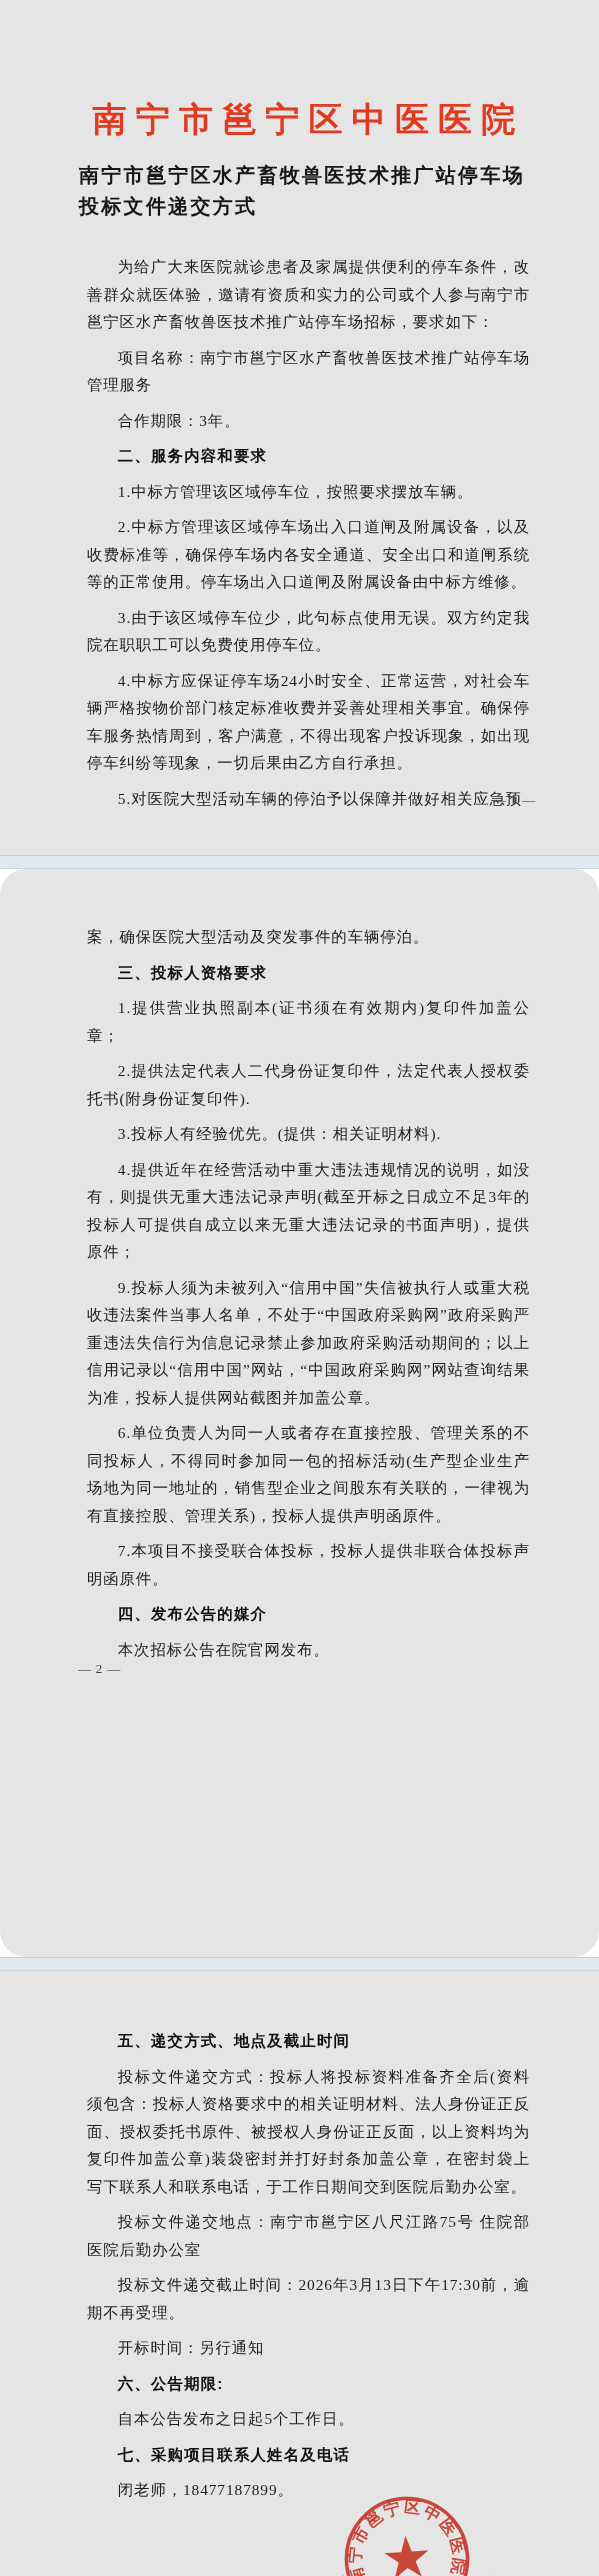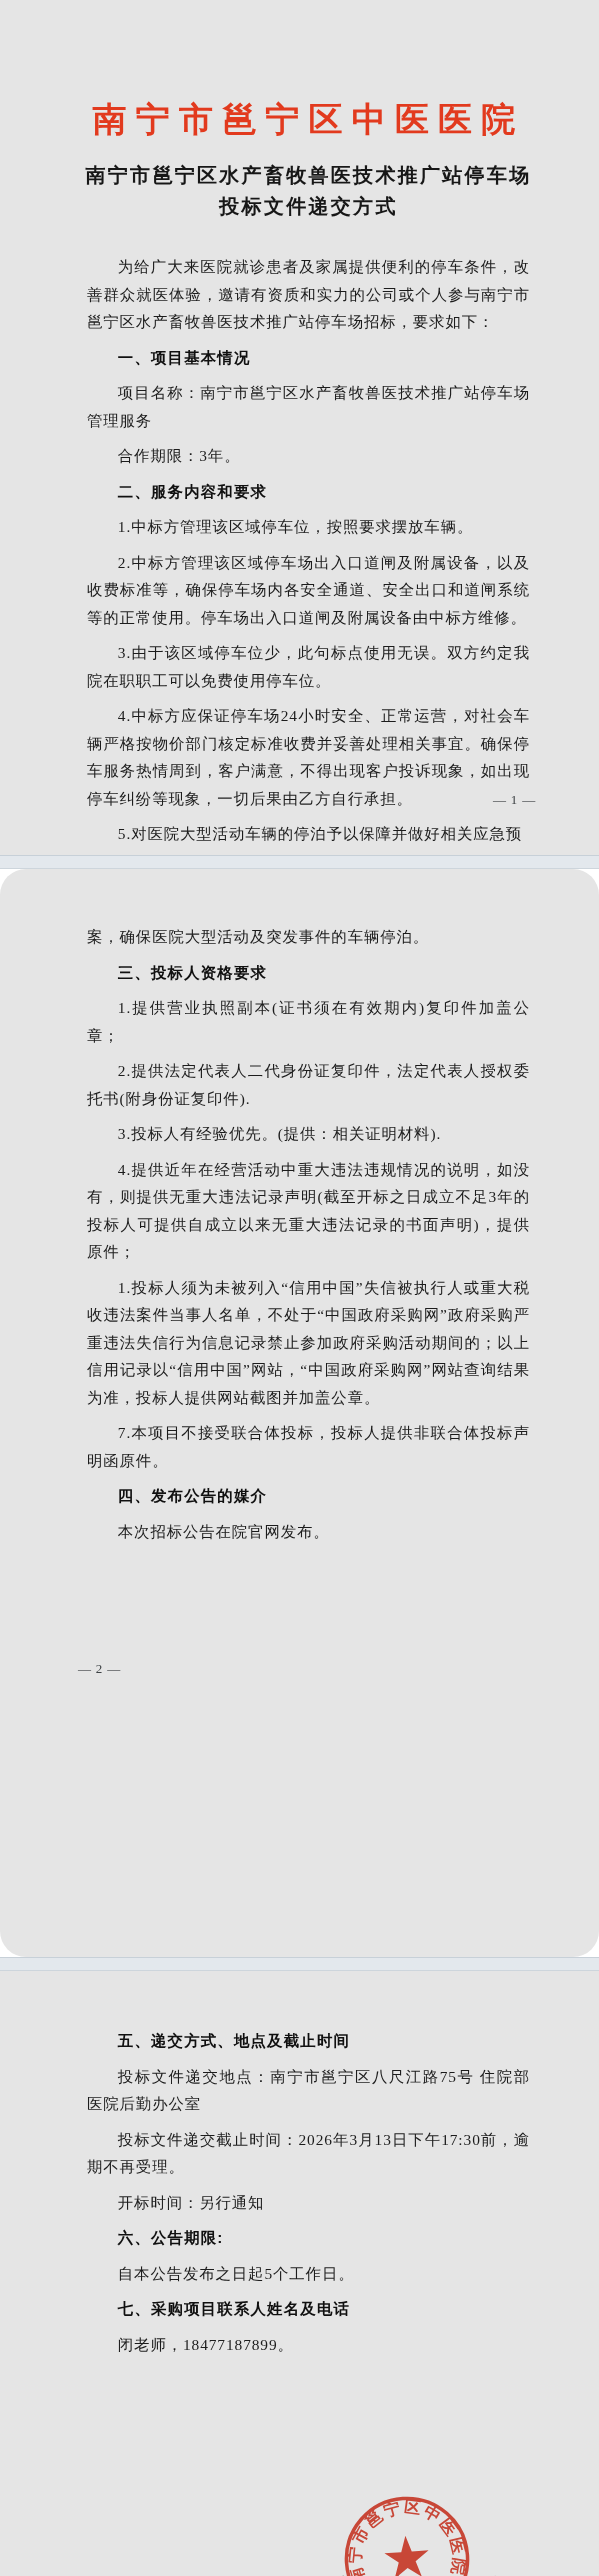--- a/index.html
+++ b/index.html
@@ -17,21 +17,21 @@
     border-top:1.5px solid #c7d0d8;
     border-bottom:1.5px solid #cdd5dc;
   }
   .hospital-title{
     margin:0;text-align:center;
     font-family:"Liberation Serif","DejaVu Serif",serif;
     font-weight:700;font-size:34px;line-height:40px;
     letter-spacing:9.2px;color:#e23a1e;white-space:nowrap;
   }
   .doc-title{
-    margin:20px 0 0 0;text-align:center;
+    margin:20px 0 0 0;
     font-family:"Liberation Serif","DejaVu Serif",serif;
     font-weight:700;font-size:20px;line-height:31px;
     letter-spacing:2.3px;color:#171717;
   }
   .body-text{
     font-family:"Liberation Serif","DejaVu Serif",serif;
     font-size:15.4px;line-height:27.5px;letter-spacing:0.9px;
     color:#1c1c1c;text-align:justify;
   }
   .page-1 .body-text{margin-top:31px;}
@@ -74,21 +74,20 @@
 <div class="doc">
 
   <section class="page page-1">
     <h1 class="hospital-title">南宁市邕宁区中医医院</h1>
     <h2 class="doc-title">
       <span>南宁市邕宁区水产畜牧兽医技术推广站停车场</span><br>
       <span>投标文件递交方式</span>
     </h2>
     <div class="body-text">
         <p class="para body">为给广大来医院就诊患者及家属提供便利的停车条件，改善群众就医体验，邀请有资质和实力的公司或个人参与南宁市邕宁区水产畜牧兽医技术推广站停车场招标，要求如下：</p>
-        <p class="para heading">一、项目基本情况</p>
         <p class="para body">项目名称：南宁市邕宁区水产畜牧兽医技术推广站停车场管理服务</p>
         <p class="para body">合作期限：3年。</p>
         <p class="para heading">二、服务内容和要求</p>
         <p class="para body">1.中标方管理该区域停车位，按照要求摆放车辆。</p>
         <p class="para body">2.中标方管理该区域停车场出入口道闸及附属设备，以及收费标准等，确保停车场内各安全通道、安全出口和道闸系统等的正常使用。停车场出入口道闸及附属设备由中标方维修。</p>
         <p class="para body">3.由于该区域停车位少，此句标点使用无误。双方约定我院在职职工可以免费使用停车位。</p>
         <p class="para body">4.中标方应保证停车场24小时安全、正常运营，对社会车辆严格按物价部门核定标准收费并妥善处理相关事宜。确保停车服务热情周到，客户满意，不得出现客户投诉现象，如出现停车纠纷等现象，一切后果由乙方自行承担。</p>
         <p class="para body">5.对医院大型活动车辆的停泊予以保障并做好相关应急预</p>
       </div>
     <div class="page-num pn-1">— 1 —</div>
@@ -97,33 +96,35 @@
   <div class="page-band"></div>
 
   <section class="page page-2">
     <div class="body-text">
         <p class="para continuation">案，确保医院大型活动及突发事件的车辆停泊。</p>
         <p class="para heading">三、投标人资格要求</p>
         <p class="para body">1.提供营业执照副本(证书须在有效期内)复印件加盖公章；</p>
         <p class="para body">2.提供法定代表人二代身份证复印件，法定代表人授权委托书(附身份证复印件).</p>
         <p class="para body">3.投标人有经验优先。(提供：相关证明材料).</p>
         <p class="para body">4.提供近年在经营活动中重大违法违规情况的说明，如没有，则提供无重大违法记录声明(截至开标之日成立不足3年的投标人可提供自成立以来无重大违法记录的书面声明)，提供原件；</p>
-        <p class="para body">1.投标人须为未被列入“信用中国”失信被执行人或重大税收违法案件当事人名单，不处于“中国政府采购网”政府采购严重违法失信行为信息记录禁止参加政府采购活动期间的；以上信用记录以“信用中国”网站，“中国政府采购网”网站查询结果为准，投标人提供网站截图并加盖公章。</p>
+        <p class="para body">9.投标人须为未被列入“信用中国”失信被执行人或重大税收违法案件当事人名单，不处于“中国政府采购网”政府采购严重违法失信行为信息记录禁止参加政府采购活动期间的；以上信用记录以“信用中国”网站，“中国政府采购网”网站查询结果为准，投标人提供网站截图并加盖公章。</p>
+        <p class="para body">6.单位负责人为同一人或者存在直接控股、管理关系的不同投标人，不得同时参加同一包的招标活动(生产型企业生产场地为同一地址的，销售型企业之间股东有关联的，一律视为有直接控股、管理关系)，投标人提供声明函原件。</p>
         <p class="para body">7.本项目不接受联合体投标，投标人提供非联合体投标声明函原件。</p>
         <p class="para heading">四、发布公告的媒介</p>
         <p class="para body">本次招标公告在院官网发布。</p>
       </div>
     <div class="page-num pn-2">— 2 —</div>
   </section>
 
   <div class="page-band"></div>
 
   <section class="page page-3">
     <div class="body-text">
         <p class="para heading">五、递交方式、地点及截止时间</p>
+        <p class="para body">投标文件递交方式：投标人将投标资料准备齐全后(资料须包含：投标人资格要求中的相关证明材料、法人身份证正反面、授权委托书原件、被授权人身份证正反面，以上资料均为复印件加盖公章)装袋密封并打好封条加盖公章，在密封袋上写下联系人和联系电话，于工作日期间交到医院后勤办公室。</p>
         <p class="para body">投标文件递交地点：南宁市邕宁区八尺江路75号 住院部医院后勤办公室</p>
         <p class="para body">投标文件递交截止时间：2026年3月13日下午17:30前，逾期不再受理。</p>
         <p class="para body">开标时间：另行通知</p>
         <p class="para heading">六、公告期限:</p>
         <p class="para body">自本公告发布之日起5个工作日。</p>
         <p class="para heading">七、采购项目联系人姓名及电话</p>
         <p class="para body">闭老师，18477187899。</p>
       </div>
 
     <div class="signature">

